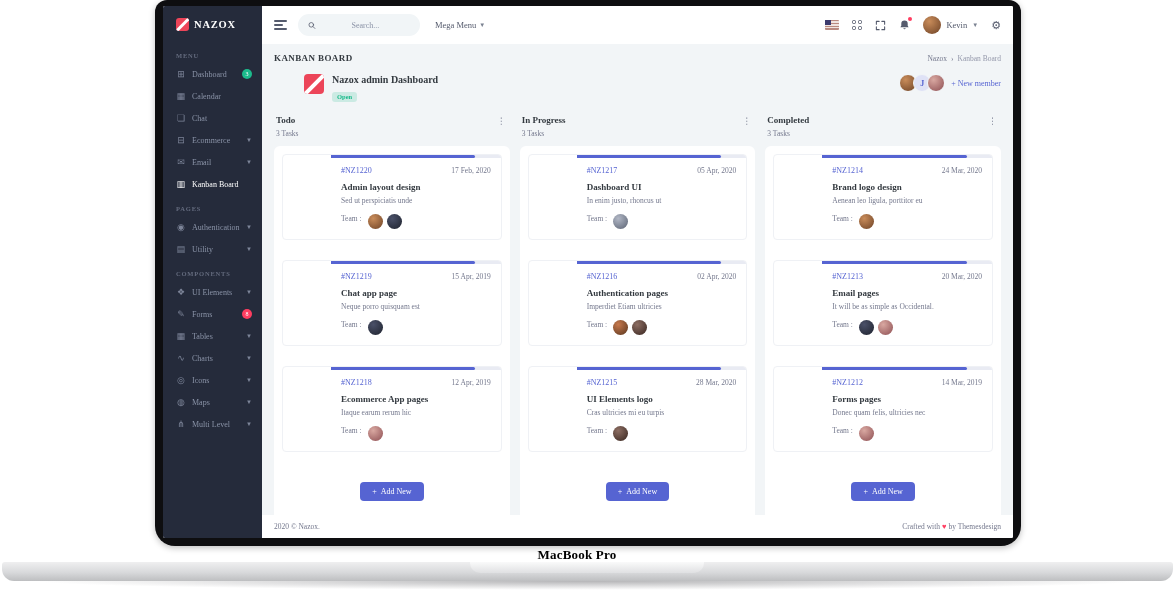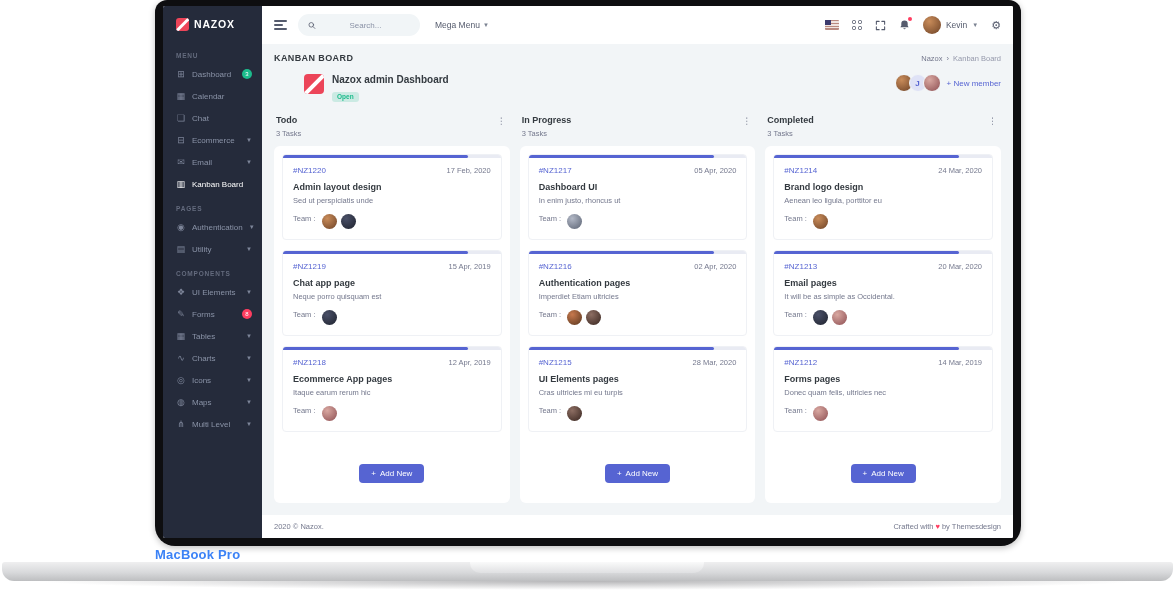--- a/index.html
+++ b/index.html
@@ -1,22 +1,22 @@
 <!DOCTYPE html>
 <html><head>
 <meta charset="utf-8">
 <style>
   * { margin:0; padding:0; box-sizing:border-box; }
   html,body { background:#fff; }
   body { font-family:"Liberation Sans", sans-serif; }
-  .stage { position:relative; width:1175px; height:594px; background:#fff; overflow:hidden; margin:0 auto; }
+  .stage { position:relative; width:1175px; height:594px; background:#fff; overflow:hidden; margin:0 auto;font-family:Liberation Serif, serif; }
 
   
   .screen { position:absolute; left:155px; top:0; width:866px; height:546px; background:#0e0e10; border-radius:12px 12px 20px 20px; box-shadow:0 2px 6px rgba(0,0,0,.25); }
-  .mb-label { position:absolute; left:155px; top:547px; width:866px; font-size:13px; font-weight:700; color:#3b82f6; letter-spacing:.2px; }
+  .mb-label { position:absolute; left:144px; top:547px; width:866px; text-align:center; font-size:13px; font-weight:700; color:#000000; letter-spacing:.2px; }
   .mb-base { position:absolute; left:2px; top:562px; width:1171px; height:19px; background:linear-gradient(#efeff0,#d8d9db 55%,#bdbec0); border-radius:3px 3px 12px 12px; }
   .mb-notch { position:absolute; left:470px; top:562px; width:234px; height:11px; background:linear-gradient(#fafafa,#dfe0e2); border-radius:0 0 10px 10px; }
   .mb-shadow { position:absolute; left:30px; top:581px; width:1115px; height:9px; background:radial-gradient(ellipse at 50% 0%, rgba(90,90,95,.45), rgba(255,255,255,0) 70%); }
 
   
   .app { position:absolute; left:8px; top:6px; width:850px; height:532px; background:#fff; display:flex; overflow:hidden; border-radius:2px; }
 
   
   .sidebar { width:99px; flex:0 0 99px; background:#252b3b; color:#8a93a7; overflow:hidden; }
   .side-logo { height:36px; display:flex; align-items:center; gap:5px; padding-left:13px; }
@@ -83,21 +83,21 @@
   .new-member { font-size:8px; color:#5664d2; cursor:pointer; white-space:nowrap; }
 
   
   .kanban-row { display:flex; gap:10px; flex:1; min-height:0; }
   .kcol { flex:1; display:flex; flex-direction:column; min-width:0; }
   .kcol-head { display:flex; justify-content:space-between; align-items:flex-start; padding:0 2px 8px; }
   .kcol-title { font-size:9px; font-weight:700; color:#343a40; }
   .kcol-count { font-size:7.5px; color:#74788d; margin-top:4px; }
   .kcol-menu { font-size:9px; color:#74788d; cursor:pointer; line-height:1; padding:2px; }
   .kcol-body { background:#fff; border-radius:6px; padding:8px; flex:1; display:flex; flex-direction:column; }
-  .kcard { border:1px solid #eff1f5; border-radius:4px; background:#fff; overflow:hidden; margin-bottom:10px; cursor:pointer; }
+  .kcard { border:1px solid #eff1f5; border-radius:4px; background:#fff; overflow:hidden; margin-bottom:20px; cursor:pointer;padding-left:48px; }
   .kcard-top { height:3px; background:#e9ebf3; }
   .kcard-top-fill { display:block; height:100%; width:85%; background:#5664d2; border-radius:0 2px 2px 0; }
   .kcard-body { padding:8px 10px 10px; }
   .kcard-row1 { display:flex; justify-content:space-between; align-items:center; }
   .kcard-id { font-size:8px; color:#5664d2; text-decoration:none; }
   .kcard-date { font-size:7.5px; color:#74788d; }
   .kcard-title { font-size:9px; font-weight:700; color:#343a40; margin:7px 0 4px; }
   .kcard-desc { font-size:7.5px; color:#74788d; }
   .kcard-team { display:flex; align-items:flex-start; margin-top:9px; }
   .team-label { font-size:7.5px; color:#74788d; margin-right:6px; }
@@ -407,21 +407,21 @@
   </div>
                   <div class="kcard">
     <div class="kcard-top">
                       <span class="kcard-top-fill"></span>
                     </div>
     <div class="kcard-body">
       <div class="kcard-row1">
         <a href="#" class="kcard-id">#NZ1215</a>
         <span class="kcard-date">28 Mar, 2020</span>
       </div>
-      <div class="kcard-title">UI Elements pages</div>
+      <div class="kcard-title">UI Elements logo</div>
       <div class="kcard-desc">Cras ultricies mi eu turpis</div>
       <div class="kcard-team">
         <span class="team-label">Team :</span>
         <span class="team-avatars" style="display: flex;">
                           <span class="avatar av-photo5"></span>
                         </span>
       </div>
     </div>
   </div>
                   <div class="kadd-wrap">

